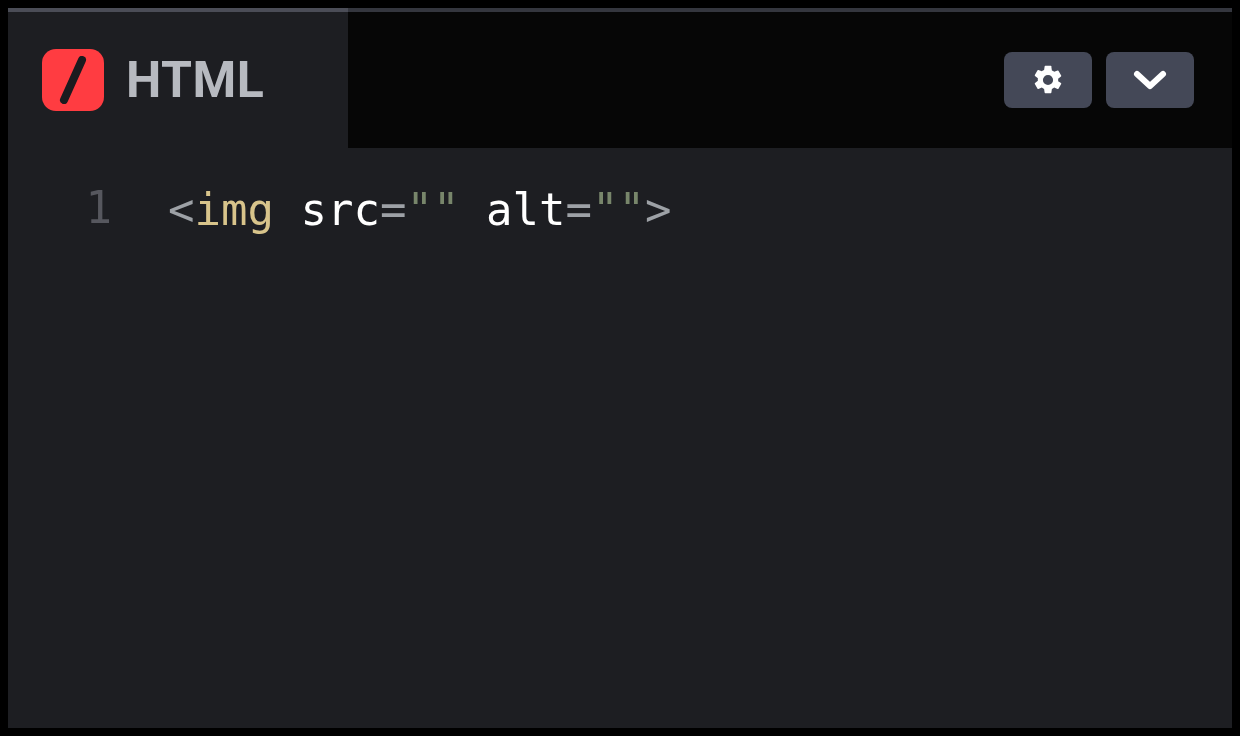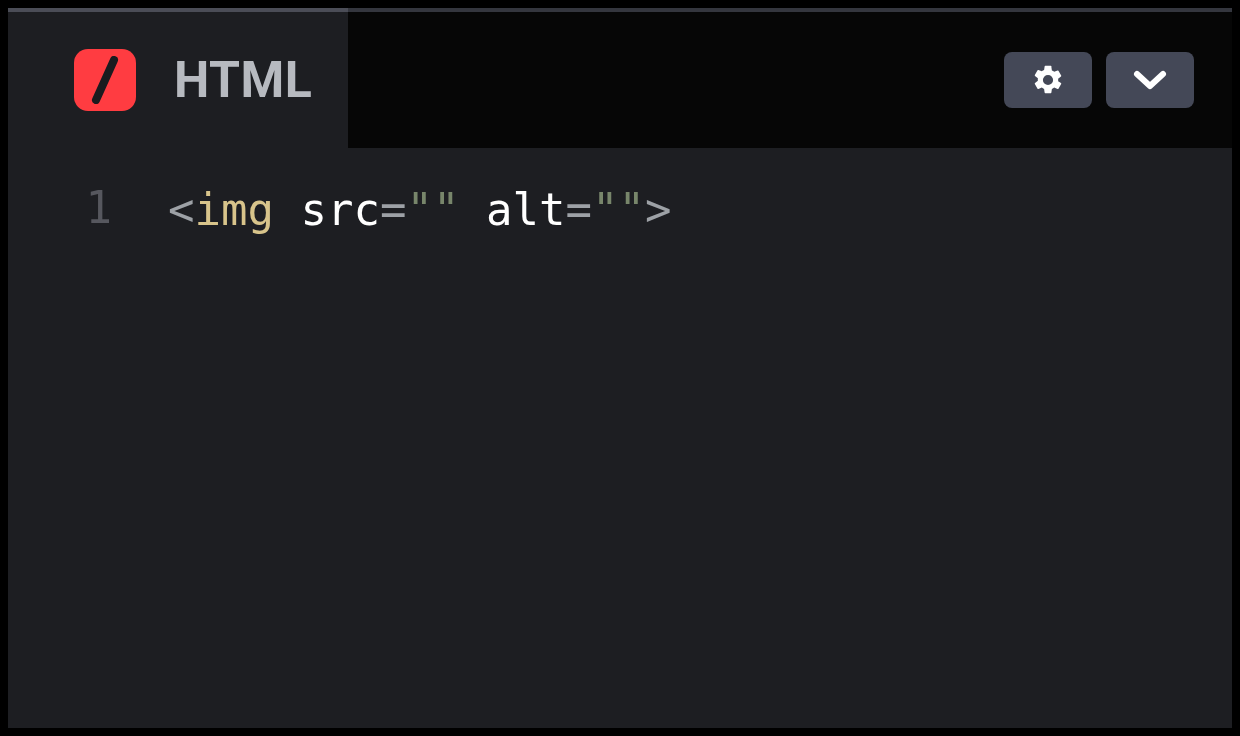--- a/index.html
+++ b/index.html
@@ -34,22 +34,22 @@
     display: flex;
     align-items: stretch;
     height: 136px;
     background: #060606;
   }
   .tab {
     width: 340px;
     background: #1d1e22;
     display: flex;
     align-items: center;
-    gap: 38px;
-    padding-left: 66px;
+    gap: 22px;
+    padding-left: 34px;
   }
   .html-logo {
     width: 62px;
     height: 62px;
     border-radius: 14px;
     background: #ff3c41;
     display: flex;
     align-items: center;
     justify-content: center;
   }

